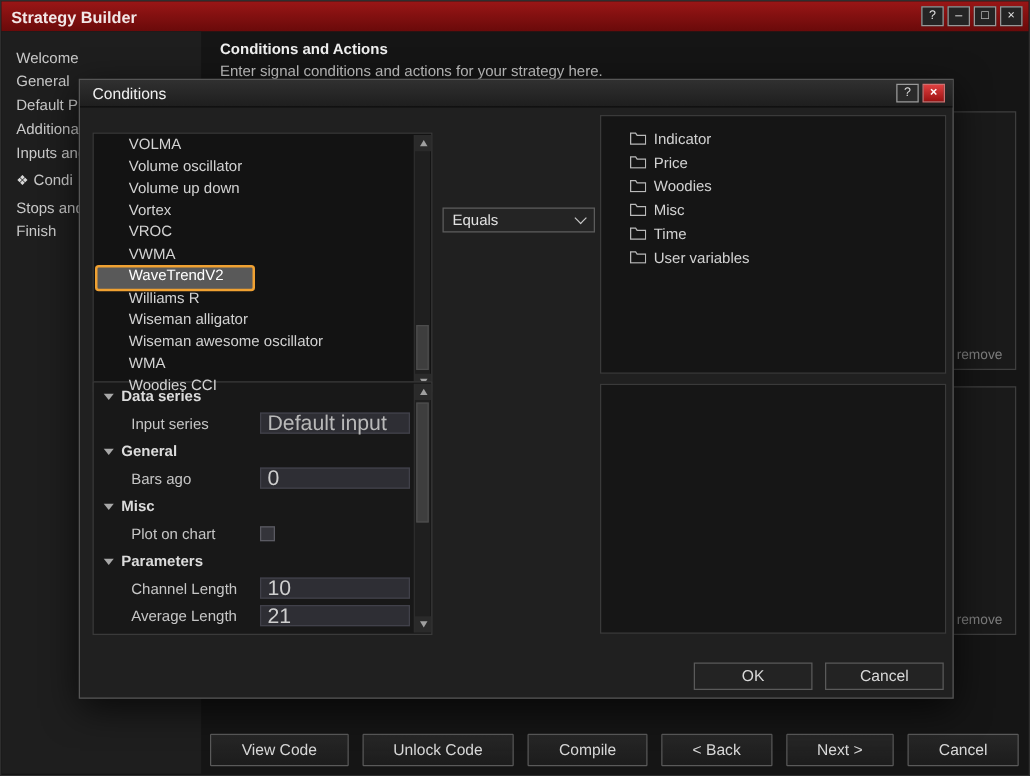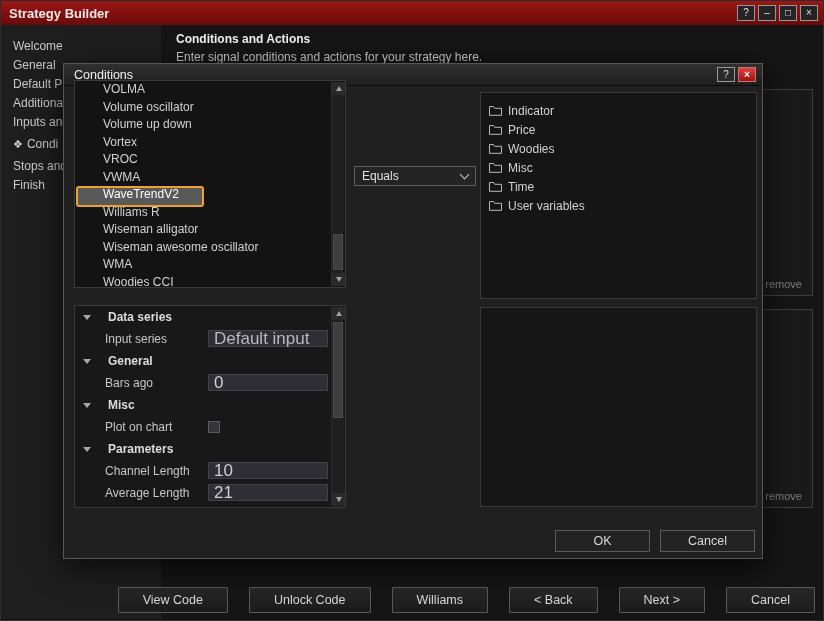--- a/index.html
+++ b/index.html
@@ -33,21 +33,21 @@
   
   .content-head { position:absolute; left:175px; top:31px; }
   .content-head .h { font-weight:bold; color:#efefef; }
   .content-head .sub { margin-top:4px; color:#c6c6c6; }
   
   .bg-panel { position:absolute; border:1px solid #3e3e3e; background:#1a1a1a; z-index:1; }
   .bg-panel.p1 { left:700px; top:88px;  width:112px; height:207px; }
   .bg-panel.p2 { left:700px; top:308px; width:112px; height:199px; }
   .remove-link { position:absolute; right:10px; bottom:5px; color:#7d7d7d; font-size:11px; }
   
-  .footer { position:absolute; right:8px; bottom:7px; display:flex; gap:21px; z-index:2; }
+  .footer { position:absolute; right:8px; bottom:7px; display:flex; gap:11px; z-index:2; }
   .btn {
     height:26px; background:linear-gradient(#272727,#1c1c1c); border:1px solid #5a5a5a;
     color:#d8d8d8; display:flex; align-items:center; justify-content:center;
     padding:0 24px; font-size:12.5px; border-radius:1px; white-space:nowrap; cursor:default;
   }
   
   .dialog {
     position:absolute; left:62px; top:62px; width:700px; height:496px;
     background:#202020; border:1px solid #565656; z-index:10;
     box-shadow: 0 8px 28px rgba(0,0,0,.7);
@@ -61,21 +61,21 @@
   .dlg-help {
     width:18px; height:15px; background:#2a2a2a; border:1px solid #9a9a9a;
     color:#ddd; font-size:10px; line-height:13px; text-align:center;
   }
   .dlg-close {
     width:18px; height:15px; background:linear-gradient(#e04040,#9c1212); border:1px solid #d07070;
     color:#fff; font-weight:bold; font-size:10px; line-height:13px; text-align:center;
   }
   
   .ind-list {
-    position:absolute; left:10px; top:16px; width:272px; height:208px;
+    position:absolute; left:10px; top:42px; width:272px; height:208px;
     background:#131313; border:1px solid #3a3a3a; overflow:hidden;
   }
   .ind-items { position:absolute; left:0; top:0; right:14px; }
   .ind-item { height:17.5px; line-height:17.5px; padding-left:28px; color:#d2d2d2; position:relative; white-space:nowrap; }
   .ind-item span { position:relative; z-index:1; }
   .ind-item.selected::before {
     content:''; position:absolute; left:1px; top:0px; height:17px; width:124px;
     background:#595959; border:2px solid #f0a132; border-radius:3px;
   }
   .ind-item.selected span { color:#ffffff; }
@@ -89,30 +89,30 @@
   
   .dropdown {
     position:absolute; left:290px; top:102px; width:122px; height:20px;
     background:#242424; border:1px solid #5c5c5c; display:flex; align-items:center;
     padding:0 7px; color:#e2e2e2;
   }
   .chev { margin-left:auto; width:7px; height:7px; border-right:1.6px solid #c9c9c9; border-bottom:1.6px solid #c9c9c9; transform:rotate(45deg); margin-top:-4px; }
   
   .tree {
     position:absolute; left:416px; top:28px; width:277px; height:207px;
-    background:#151515; border:1px solid #3a3a3a; padding:8px 0 0 8px;
+    background:#151515; border:1px solid #3a3a3a; padding:8px 0 0 23px;
   }
   .tree-item { height:19px; display:flex; align-items:center; gap:6px; color:#d2d2d2; }
   
   .props {
     position:absolute; left:10px; top:241px; width:272px; height:203px;
     background:#181818; border:1px solid #3a3a3a; overflow:hidden;
   }
   .props-rows { position:absolute; left:0; top:0; right:14px; }
-  .prop-cat { height:22px; display:flex; align-items:center; gap:17px; padding-left:8px; font-weight:bold; color:#dcdcdc; }
+  .prop-cat { height:22px; display:flex; align-items:center; gap:6px; padding-left:8px; font-weight:bold; color:#dcdcdc; }
   .cat-tri { width:0;height:0;border-left:4px solid transparent;border-right:4px solid transparent;border-top:5px solid #a8a8a8; }
   .prop-row { height:22px; position:relative; color:#c6c6c6; }
   .prop-label { position:absolute; left:30px; top:4px; }
   .prop-value {
     position:absolute; left:133px; top:2px; width:120px; height:17px;
     background:#2e2e34; border:1px solid #41414a; padding:0 0 0 5px;
     line-height:15px; color:#b9b9b9; font-size:17px;
   }
   .prop-value.num { color:#cfcfcf; }
   .checkbox { position:absolute; left:133px; top:5px; width:12px; height:12px; background:#34343a; border:1px solid #5a5a62; }
@@ -159,21 +159,21 @@
   <div class="bg-panel p1">
     <span class="remove-link">remove</span>
   </div>
   <div class="bg-panel p2">
     <span class="remove-link">remove</span>
   </div>
 
   <div class="footer">
     <div class="btn">View Code</div>
     <div class="btn">Unlock Code</div>
-    <div class="btn">Williams</div>
+    <div class="btn">Compile</div>
     <div class="btn">&lt; Back</div>
     <div class="btn">Next &gt;</div>
     <div class="btn">Cancel</div>
   </div>
 
   <div class="dialog">
     <div class="dlg-titlebar">
       <span class="dlg-title">Conditions</span>
       <div class="dlg-btns">
         <div class="dlg-help">?</div>

